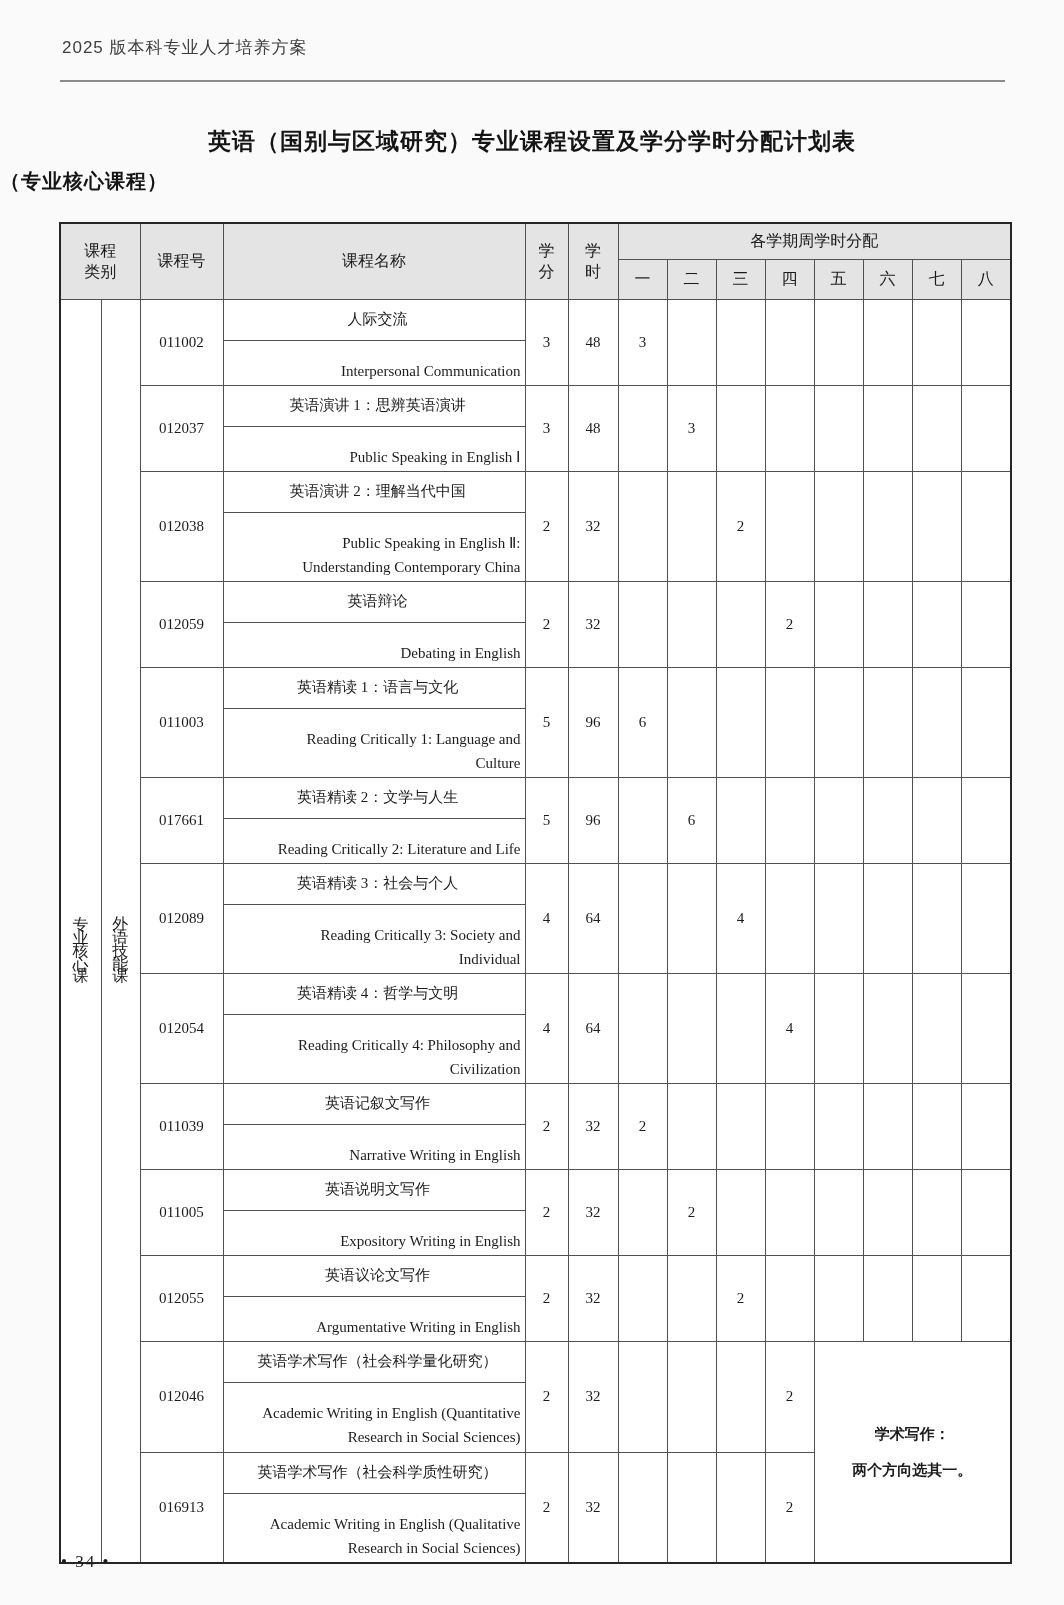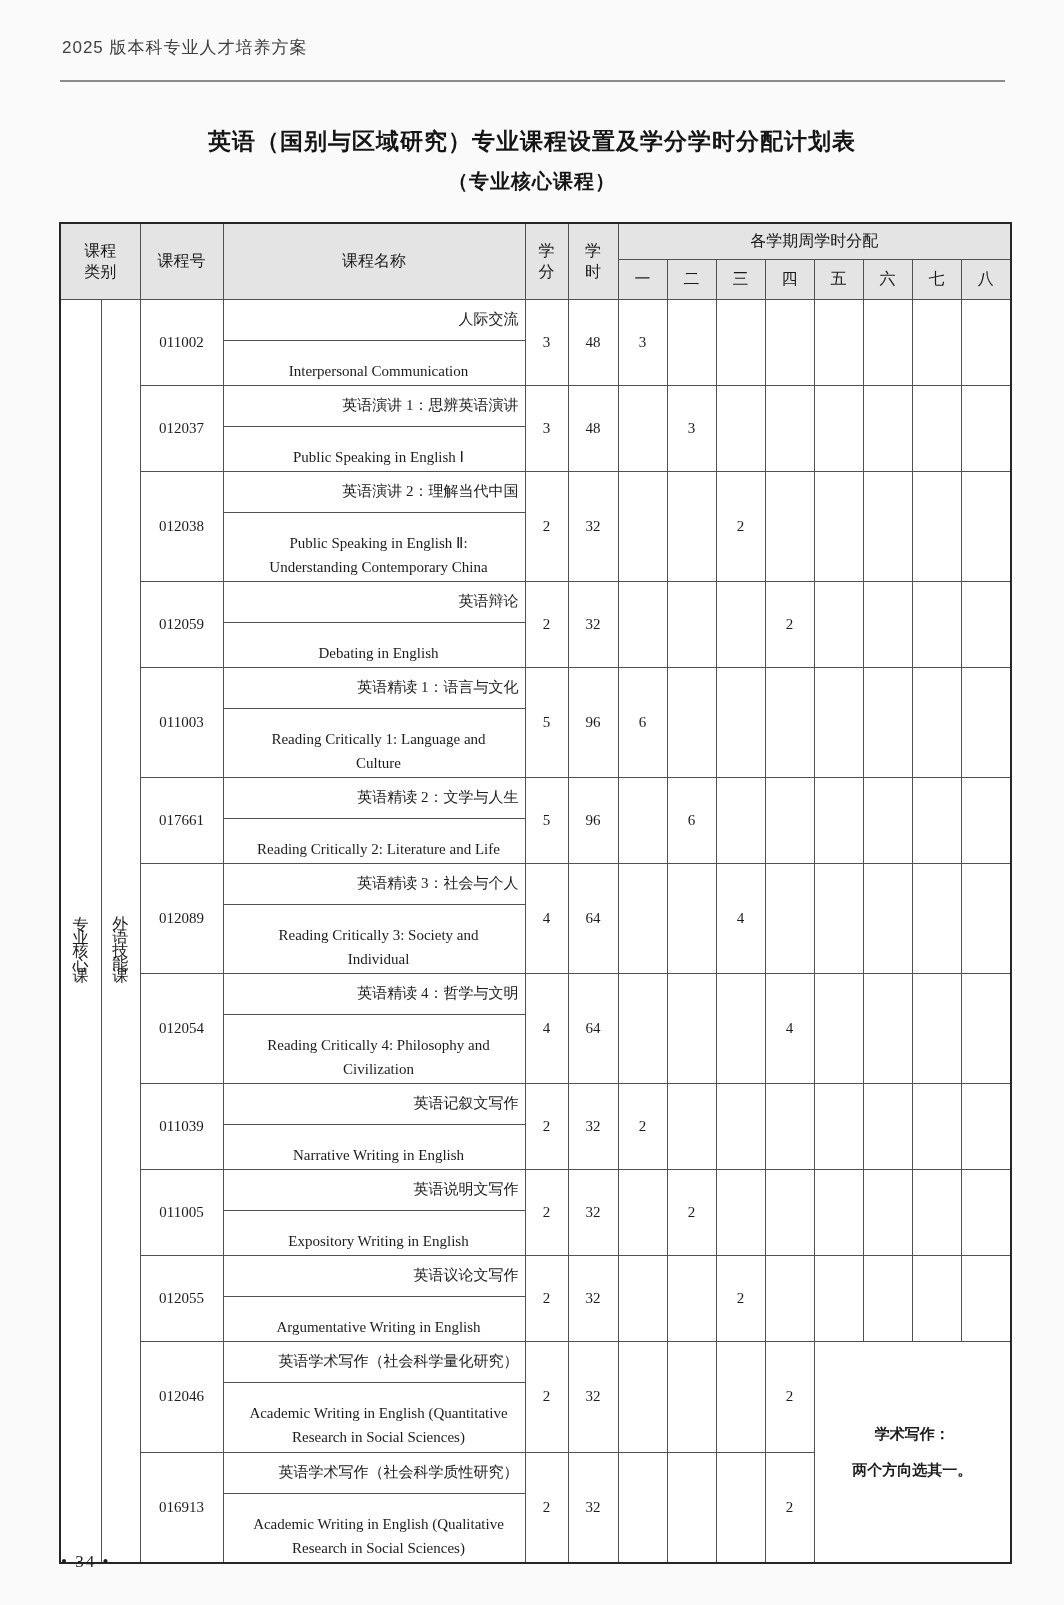--- a/index.html
+++ b/index.html
@@ -22,21 +22,21 @@
   }
   .doc-title {
     position:absolute; left:0; top:126px; width:100%;
     text-align:center;
     font-family:"Liberation Sans", sans-serif;
     font-weight:bold; font-size:23px; color:#151515;
     letter-spacing:1px;
   }
   .doc-subtitle {
     position:absolute; left:0; top:168px; width:100%;
-    text-align:center;
+    text-align:left;
     font-family:"Liberation Sans", sans-serif;
     font-weight:bold; font-size:20px; color:#151515;
     letter-spacing:1px;
   }
   table.course-table {
     position:absolute; left:59px; top:222px;
     width:951px;
     border-collapse:collapse; table-layout:fixed;
     background:#ffffff;
     border:2px solid #262626;
@@ -53,24 +53,24 @@
     font-family:"Liberation Sans", sans-serif;
     font-size:16px; color:#1a1a1a;
     text-align:center;
   }
   .pre { white-space:pre-line; line-height:1.35; }
   .prew { white-space:pre-wrap; }
   td.code-cell, td.credits-cell, td.hours-cell, td.sem-cell {
     text-align:center; font-size:15px;
   }
   td.name-zh {
-    text-align:right; padding:2px 6px 2px 13px; font-size:15px;
+    text-align:center; padding:2px 6px 2px 13px; font-size:15px;
   }
   td.name-en {
-    text-align:center; padding:18px 4px 2px 13px; font-size:15px; line-height:1.6;
+    text-align:right; padding:18px 4px 2px 13px; font-size:15px; line-height:1.6;
   }
   td.cat-cell { text-align:center; }
   .vert-text {
     display:inline-block;
     writing-mode:vertical-rl;
     text-orientation:upright;
     font-size:16px;
     letter-spacing:13px;
     line-height:1.1;
     padding-top:13px;

